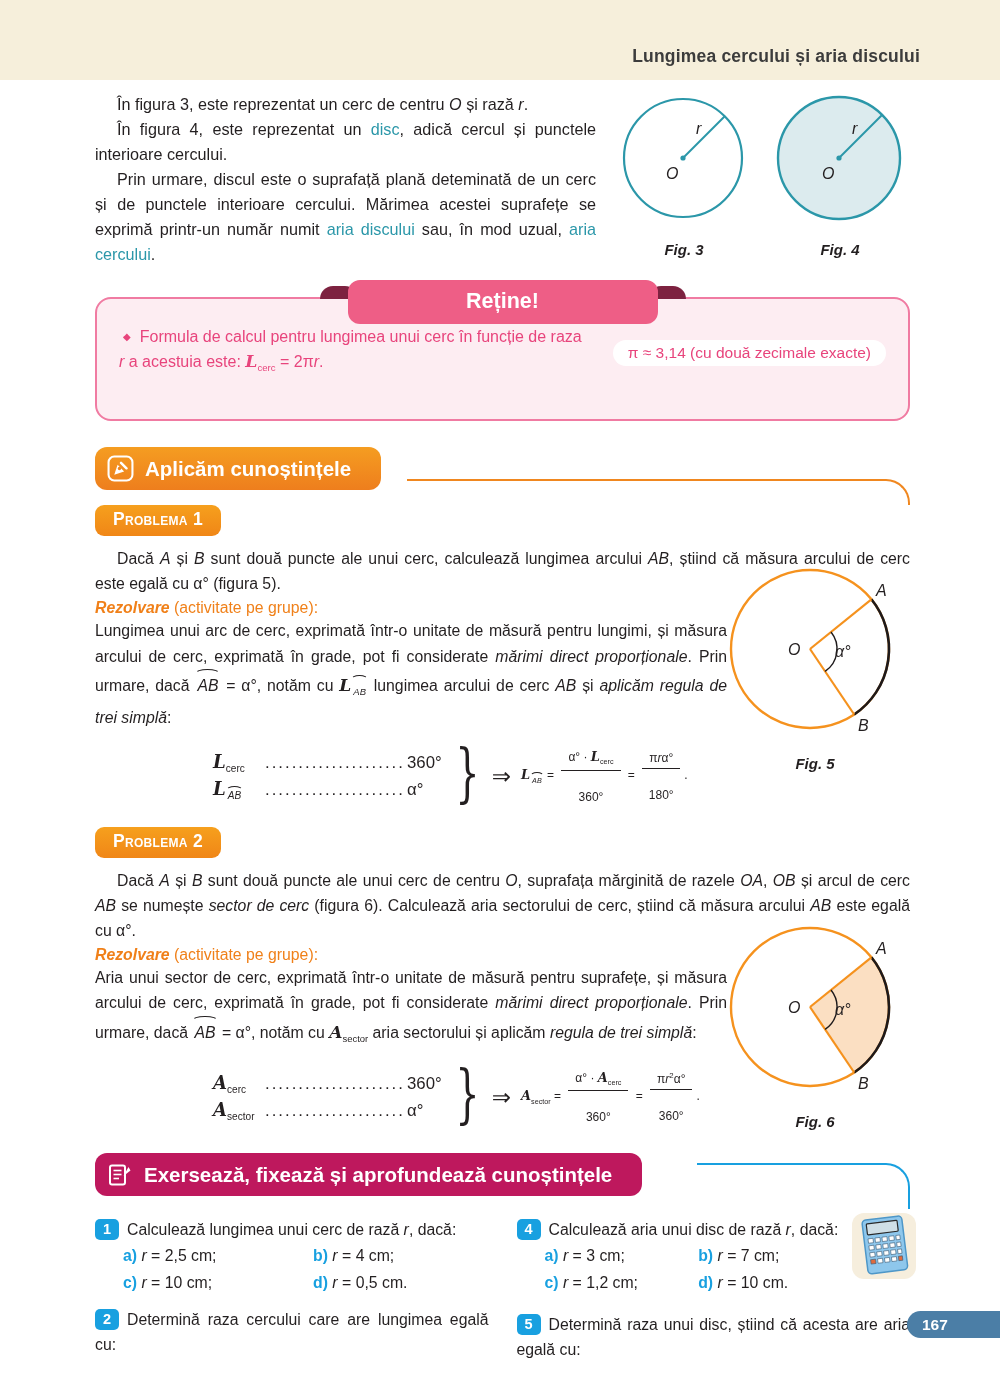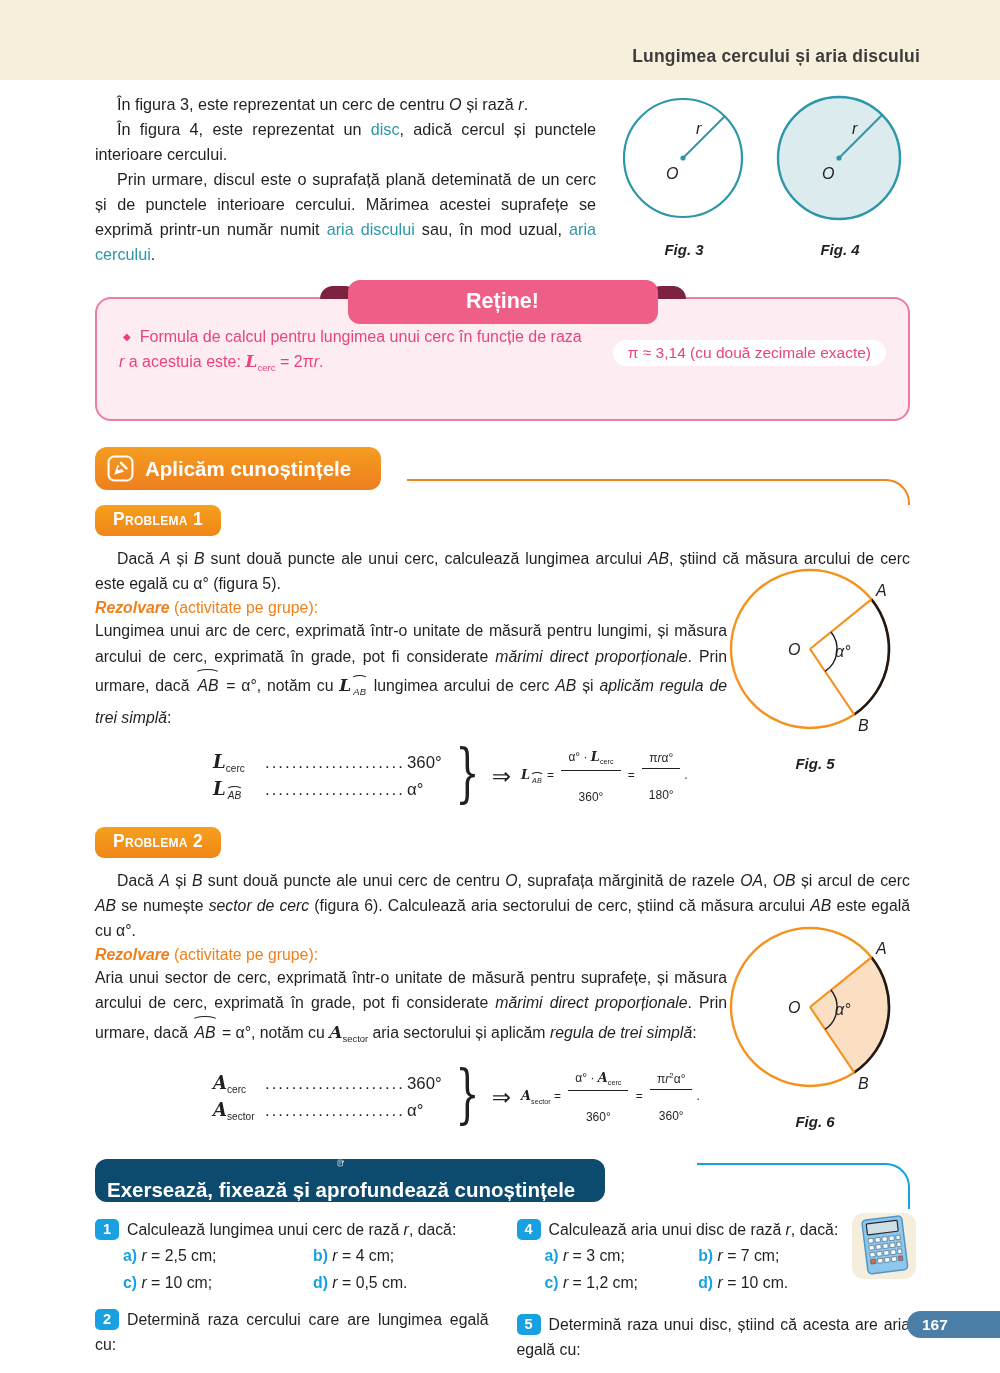--- a/index.html
+++ b/index.html
@@ -41,21 +41,21 @@
   .rrow1 .txt { flex:1; }
   .pi-pill { background:#fff; border-radius:17px; padding:4px 15px; font-size:15.5px;
     color:#e8447c; white-space:nowrap; }
   .diamond { font-size:10px; vertical-align:2px; margin:0 9px 0 4px; }
 
   
   .section-header { position:relative; margin-top:26px; height:44px; }
   .header-pill { display:inline-flex; align-items:center; gap:11px; height:43px; padding:0 30px 0 12px;
     border-radius:12px; color:#fff; font-weight:bold; font-size:20.5px; position:relative; z-index:1;justify-content:space-between; }
   .orange-bg { background:linear-gradient(180deg,#f59d21,#ee7e1d); }
-  .blue-bg { background:#0c4a6e;flex-direction:column; }
+  .blue-bg { background:#be185d; }
   .deco { position:absolute; right:0; border-top:2px solid; border-right:2px solid;
     border-top-right-radius:24px; }
   .deco-orange { left:312px; top:32px; height:26px; border-color:#f0871f; }
   .deco-blue { left:602px; top:10px; height:46px; border-color:#18a0e0; }
 
   
   .prob { position:relative; }
   .prob-badge { display:inline-block; background:linear-gradient(180deg,#f6a01d,#f08617); color:#fff;
     font-weight:bold; font-variant:small-caps; font-size:17.5px; border-radius:9px; padding:4px 18px 6px;
     margin-top:14px; letter-spacing:0.3px; }

